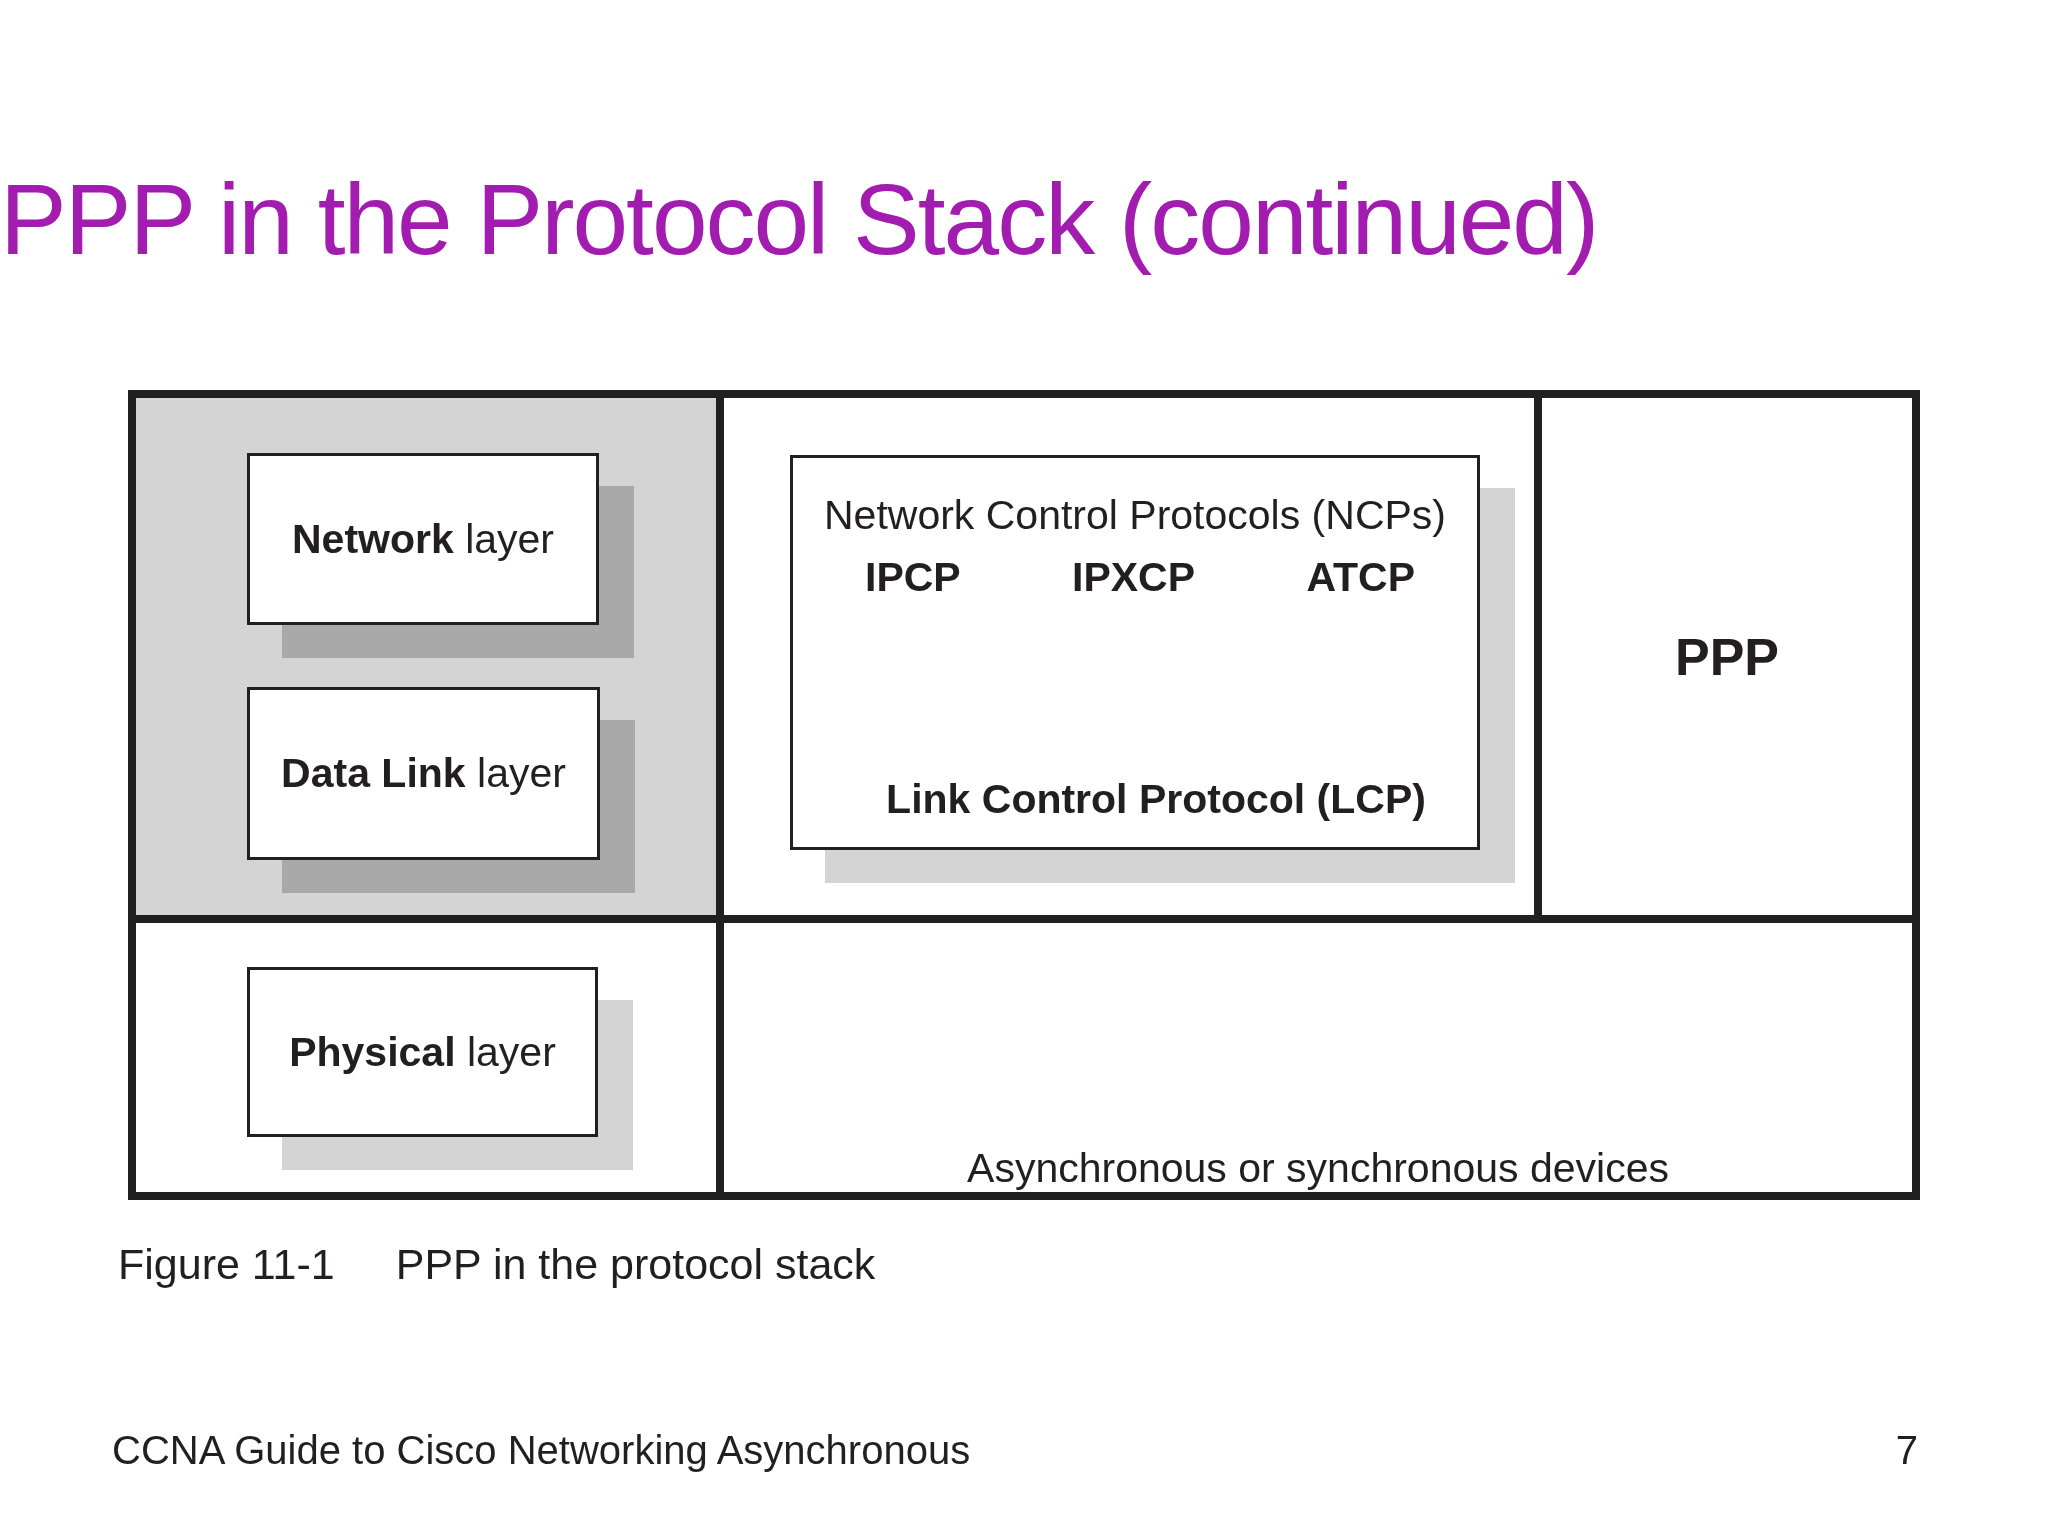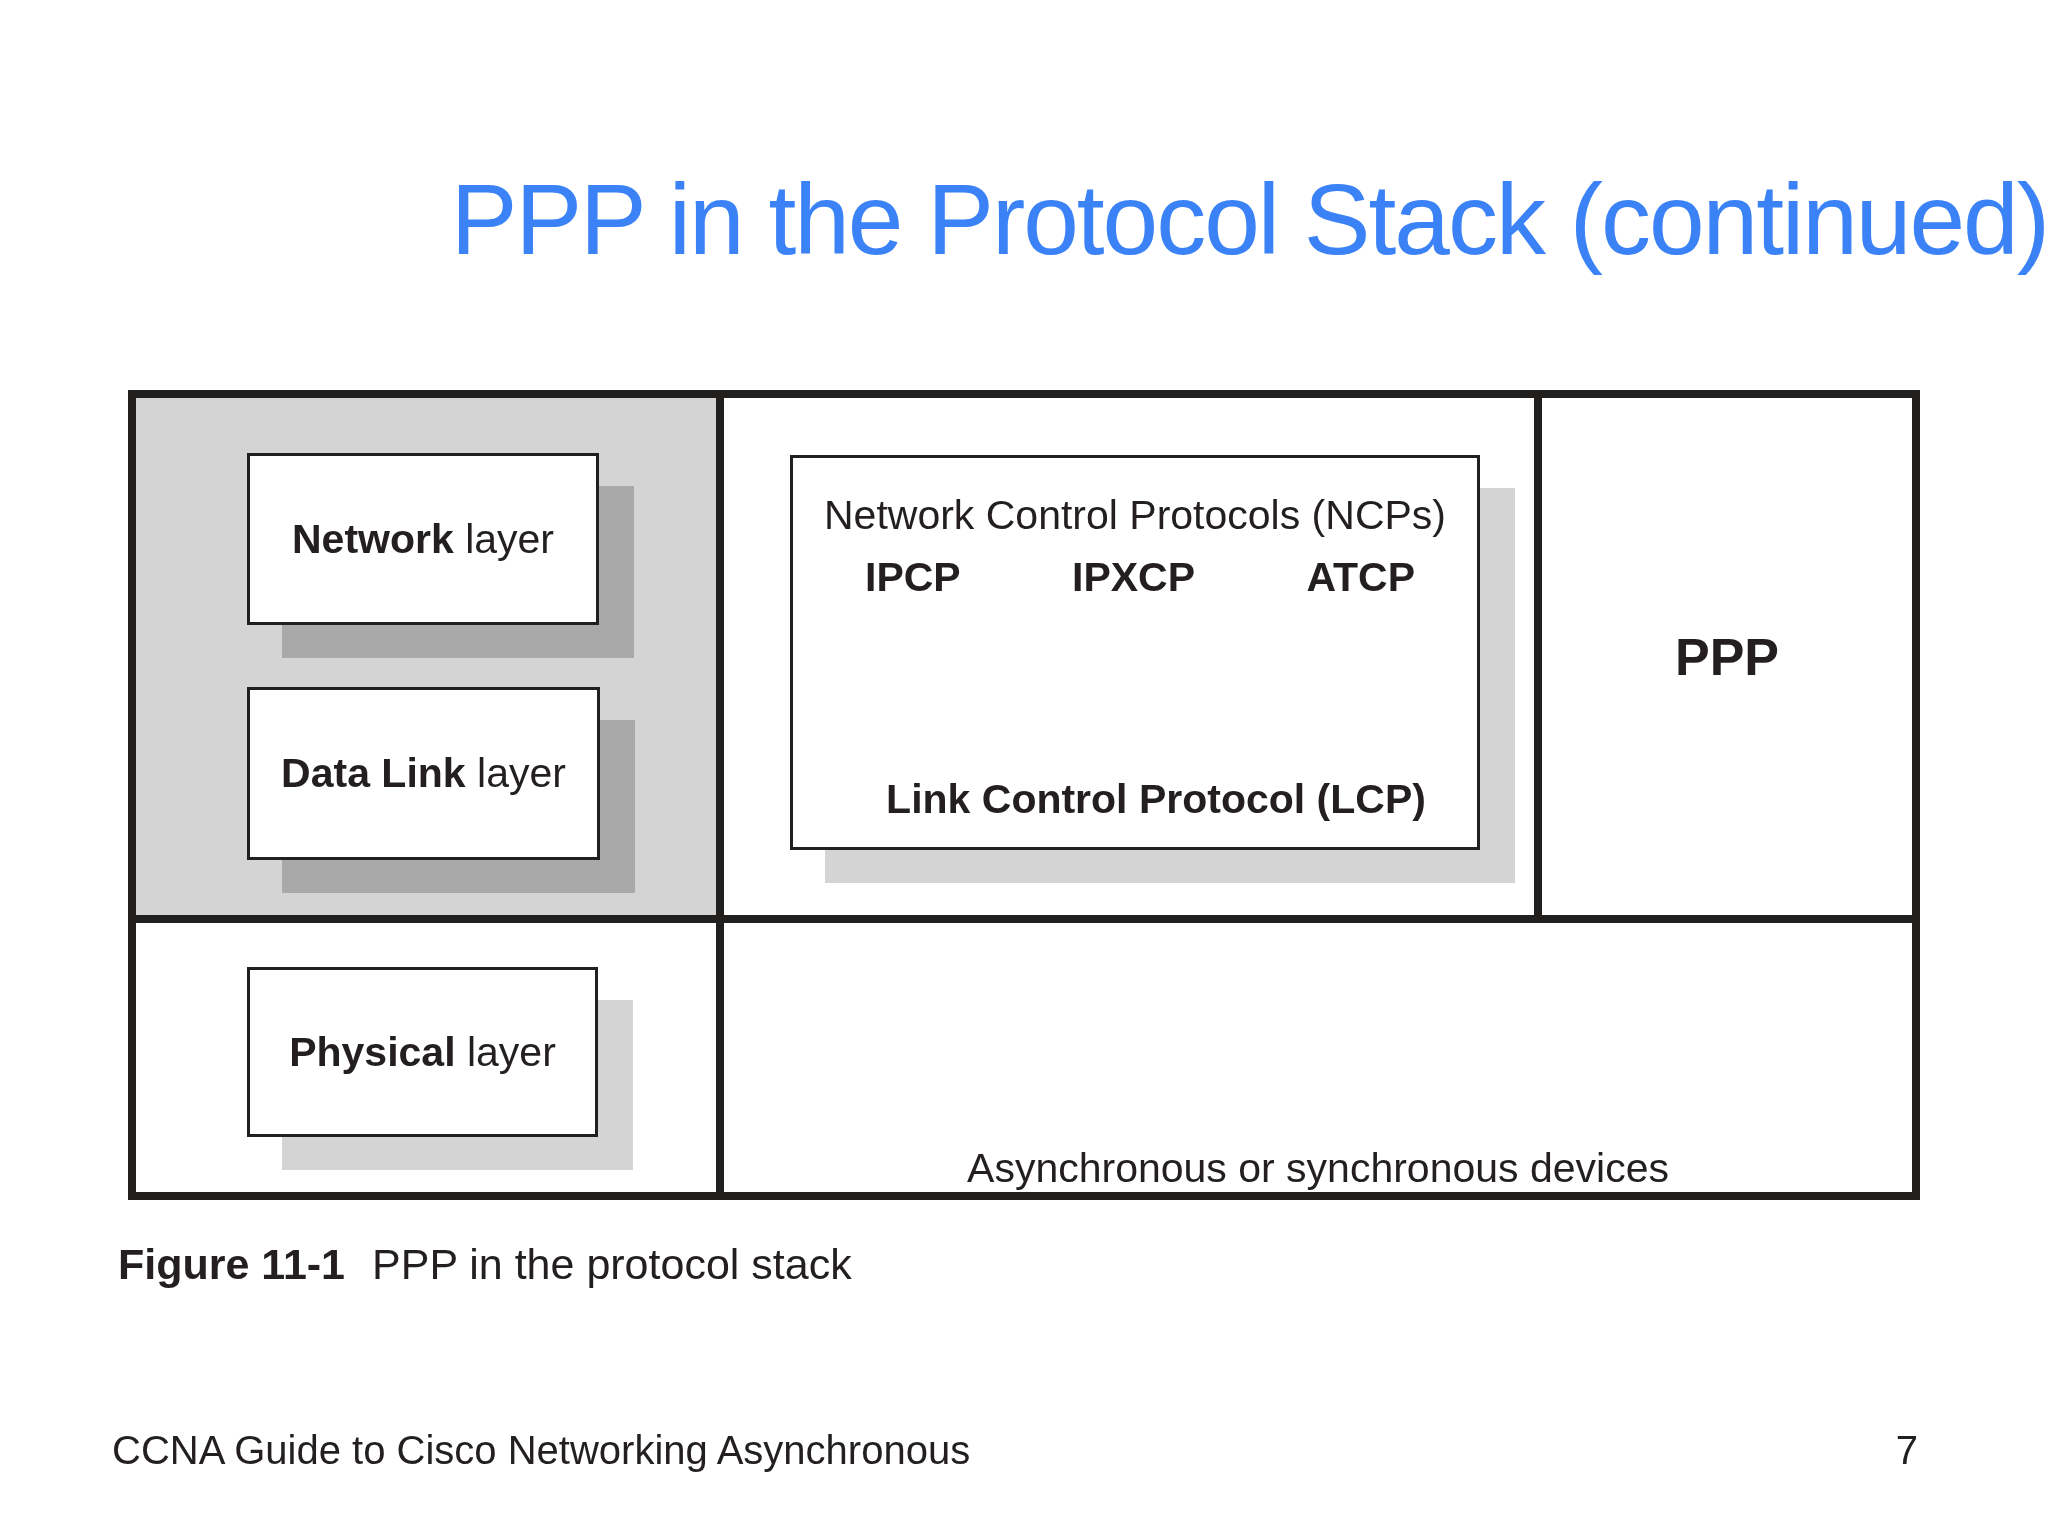--- a/index.html
+++ b/index.html
@@ -8,25 +8,25 @@
     background:#ffffff;
     font-family:"Liberation Sans", sans-serif;
     color:#231f20;
     position:relative;
     overflow:hidden;
   }
   
   .title{
     position:absolute;
     left:0; top:162px; width:2048px;
-    text-align:right;
+    text-align:left;
     font-size:100px;
     letter-spacing:-2px;
     font-weight:400;
-    color:#3b82f6;
+    color:#a21caf;
     white-space:nowrap;
   }
   
   .table{
     position:absolute;
     left:128px; top:390px;
     width:1792px; height:810px;
     border:8px solid #221f1f;
     box-sizing:border-box;
     background:#ffffff;
@@ -95,21 +95,21 @@
   .devices-label{font-size:41px;}
 
   
   .caption{
     position:absolute;
     left:118px; top:1238px;
     font-size:43px;
     line-height:52px;
     white-space:nowrap;
   }
-  .caption .cap-label{font-weight:700;margin-right:27px;}
+  .caption .cap-label{font-weight:400;margin-right:61px;}
 
   
   .footer{
     position:absolute;
     left:112px; top:1428px;
     width:1806px;
     display:flex;
     justify-content:space-between;
     font-size:40px;
   }

